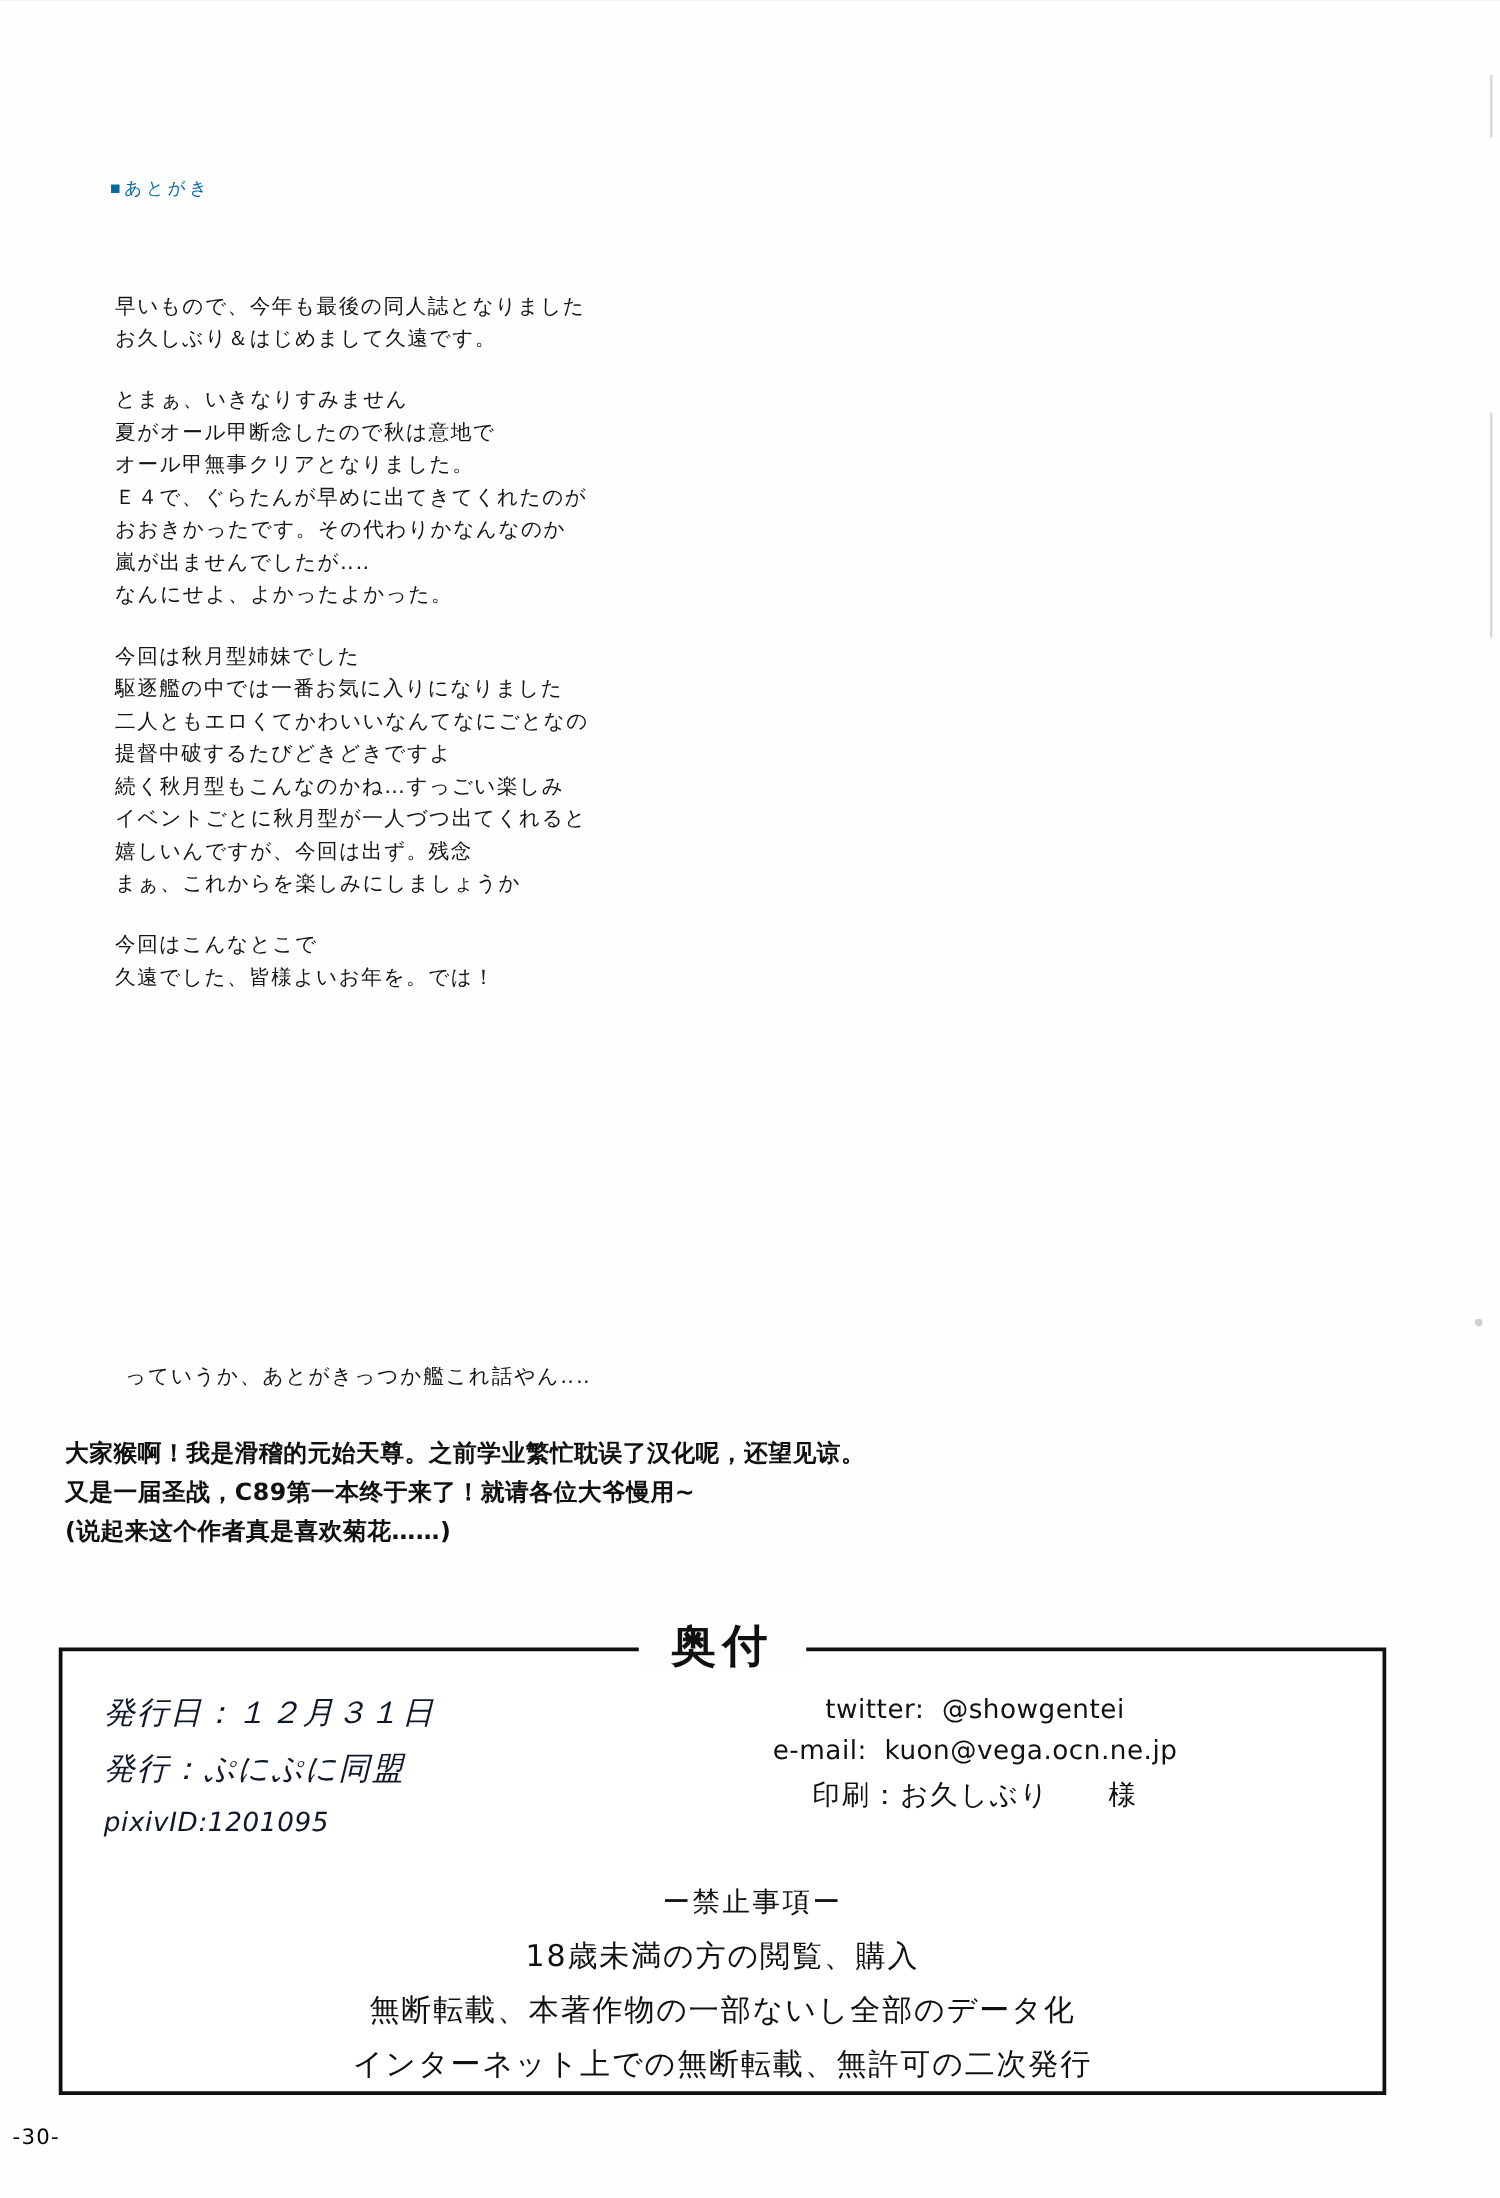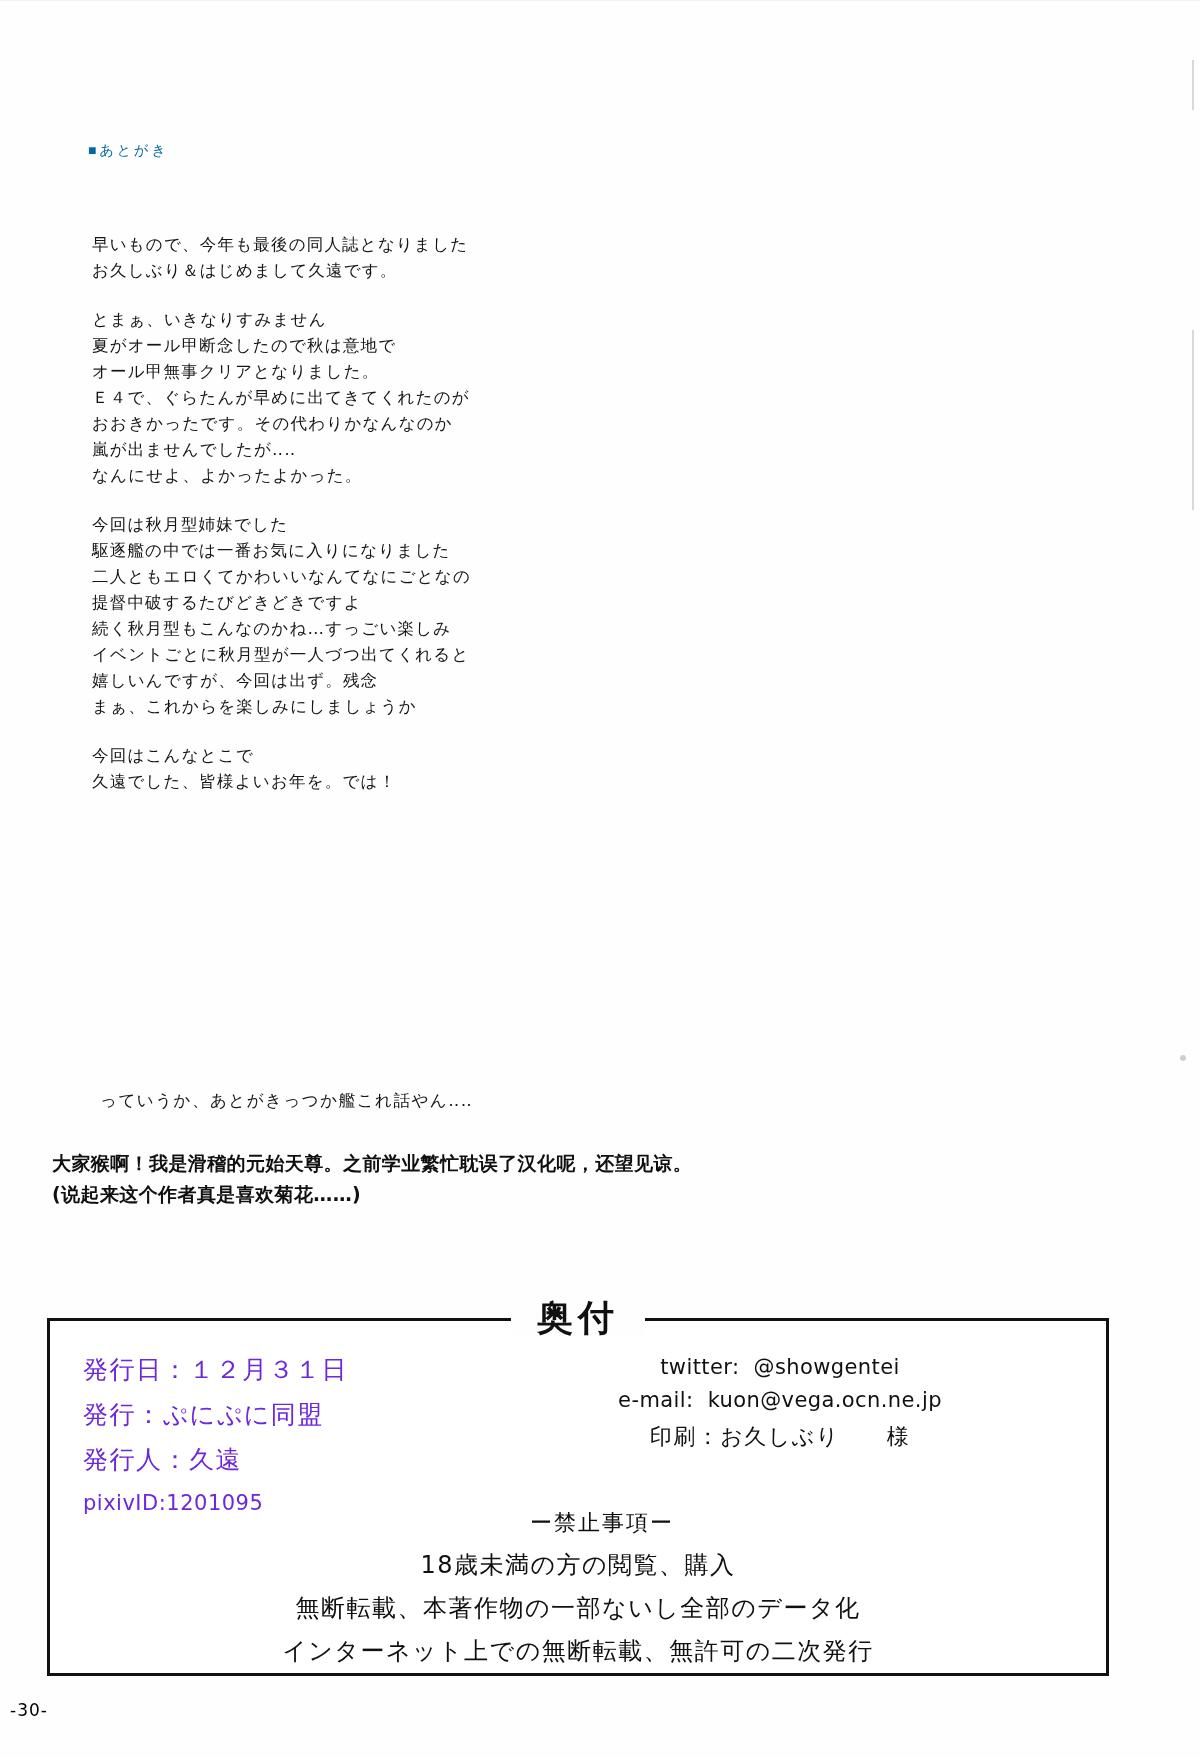--- a/index.html
+++ b/index.html
@@ -110,22 +110,23 @@
   .col-left {
     position: absolute;
     left: 33px;
     top: 26px;
     width: 400px;
   }
   .col-left .row {
     font-size: 25px;
     letter-spacing: 1.5px;
     line-height: 45px;
-    color: #6d28d9;
-    white-space: pre;
+    color: #0f172a;
+    white-space: pre;
+    font-style: italic;
   }
   .col-left .row.small {
     font-size: 21px;
     letter-spacing: 0.5px;
     line-height: 42px;
   }
 
   .col-right {
     position: absolute;
     left: 430px;
@@ -217,28 +218,28 @@
 嬉しいんですが、今回は出ず。残念
 まぁ、これからを楽しみにしましょうか</p>
     <p class="para">今回はこんなとこで
 久遠でした、皆様よいお年を。では！</p>
   </div>
 
   <div class="afterword-tail">っていうか、あとがきっつか艦これ話やん‥‥</div>
 
   <div class="translator-note">
     <div>大家猴啊！我是滑稽的元始天尊。之前学业繁忙耽误了汉化呢，还望见谅。</div>
+    <div>又是一届圣战，C89第一本终于来了！就请各位大爷慢用~</div>
     <div>(说起来这个作者真是喜欢菊花……)</div>
   </div>
 
   <div class="colophon">
     <div class="col-left">
       <div class="row">発行日：１２月３１日</div>
       <div class="row">発行：ぷにぷに同盟</div>
-      <div class="row">発行人：久遠</div>
       <div class="row small">pixivID:1201095</div>
     </div>
 
     <div class="col-right">
       <div class="row">twitter:  @showgentei</div>
       <div class="row">e-mail:  kuon@vega.ocn.ne.jp</div>
       <div class="row jp">印刷：お久しぶり　　様</div>
     </div>
 
     <div class="col-bottom">

